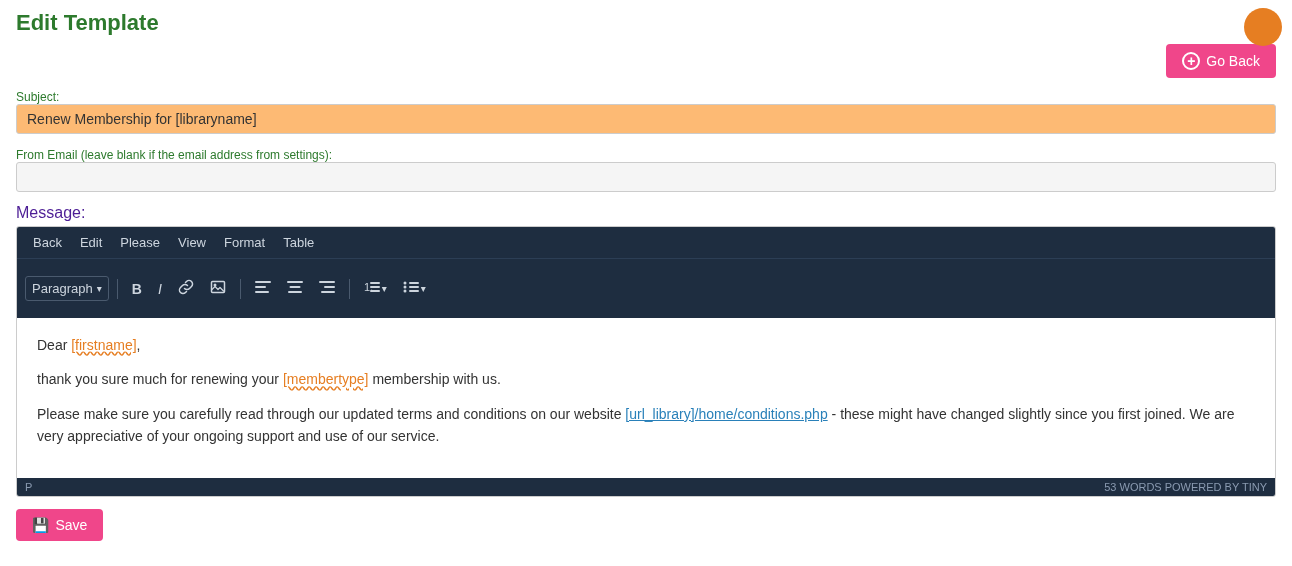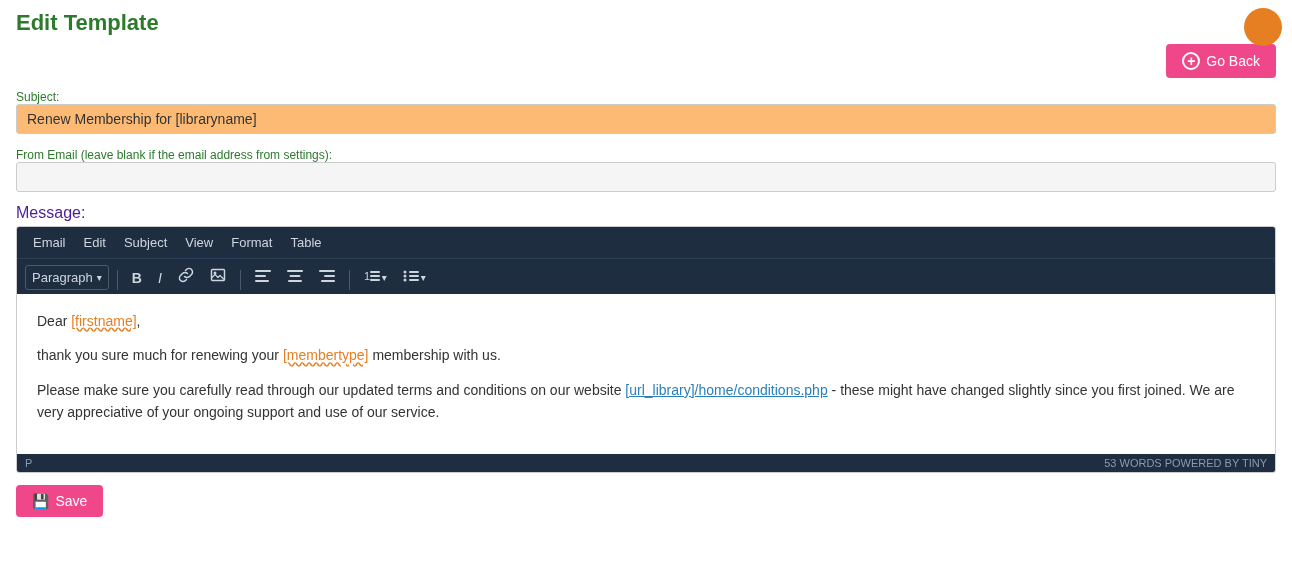--- a/index.html
+++ b/index.html
@@ -85,22 +85,22 @@
     .editor-menubar span {
       padding: 4px 8px;
       cursor: pointer;
       font-size: 13px;
       border-radius: 3px;
     }
     .editor-toolbar {
       background: #1e2d40;
       color: #cdd5de;
       display: flex;
-      align-items: flex-end;
-      padding: 4px 8px;
+      align-items: center;
+      padding: 16px 8px;
       gap: 4px;
       border-top: 1px solid #2c3e55;
       flex-wrap: wrap;
     }
     .toolbar-select {
       background: #1e2d40;
       color: #cdd5de;
       border: 1px solid #4a5a6e;
       border-radius: 3px;
       padding: 4px 6px;
@@ -208,23 +208,23 @@
 <div>
   <label class="field-label">From Email (leave blank if the email address from settings):</label>
   <input class="field-input empty" type="text" style="">
 </div>
 
 <div class="message-label">Message:</div>
 
 <div class="editor-wrapper">
 
   <div class="editor-menubar">
-    <span>Email</span>
+    <span>Back</span>
     <span>Edit</span>
-    <span>Subject</span>
+    <span>Please</span>
     <span>View</span>
     <span>Format</span>
     <span>Table</span>
   </div>
 
   <div class="editor-toolbar">
     <div class="toolbar-select">
       <span>Paragraph</span>
       <span class="toolbar-chevron">▾</span>
     </div>

